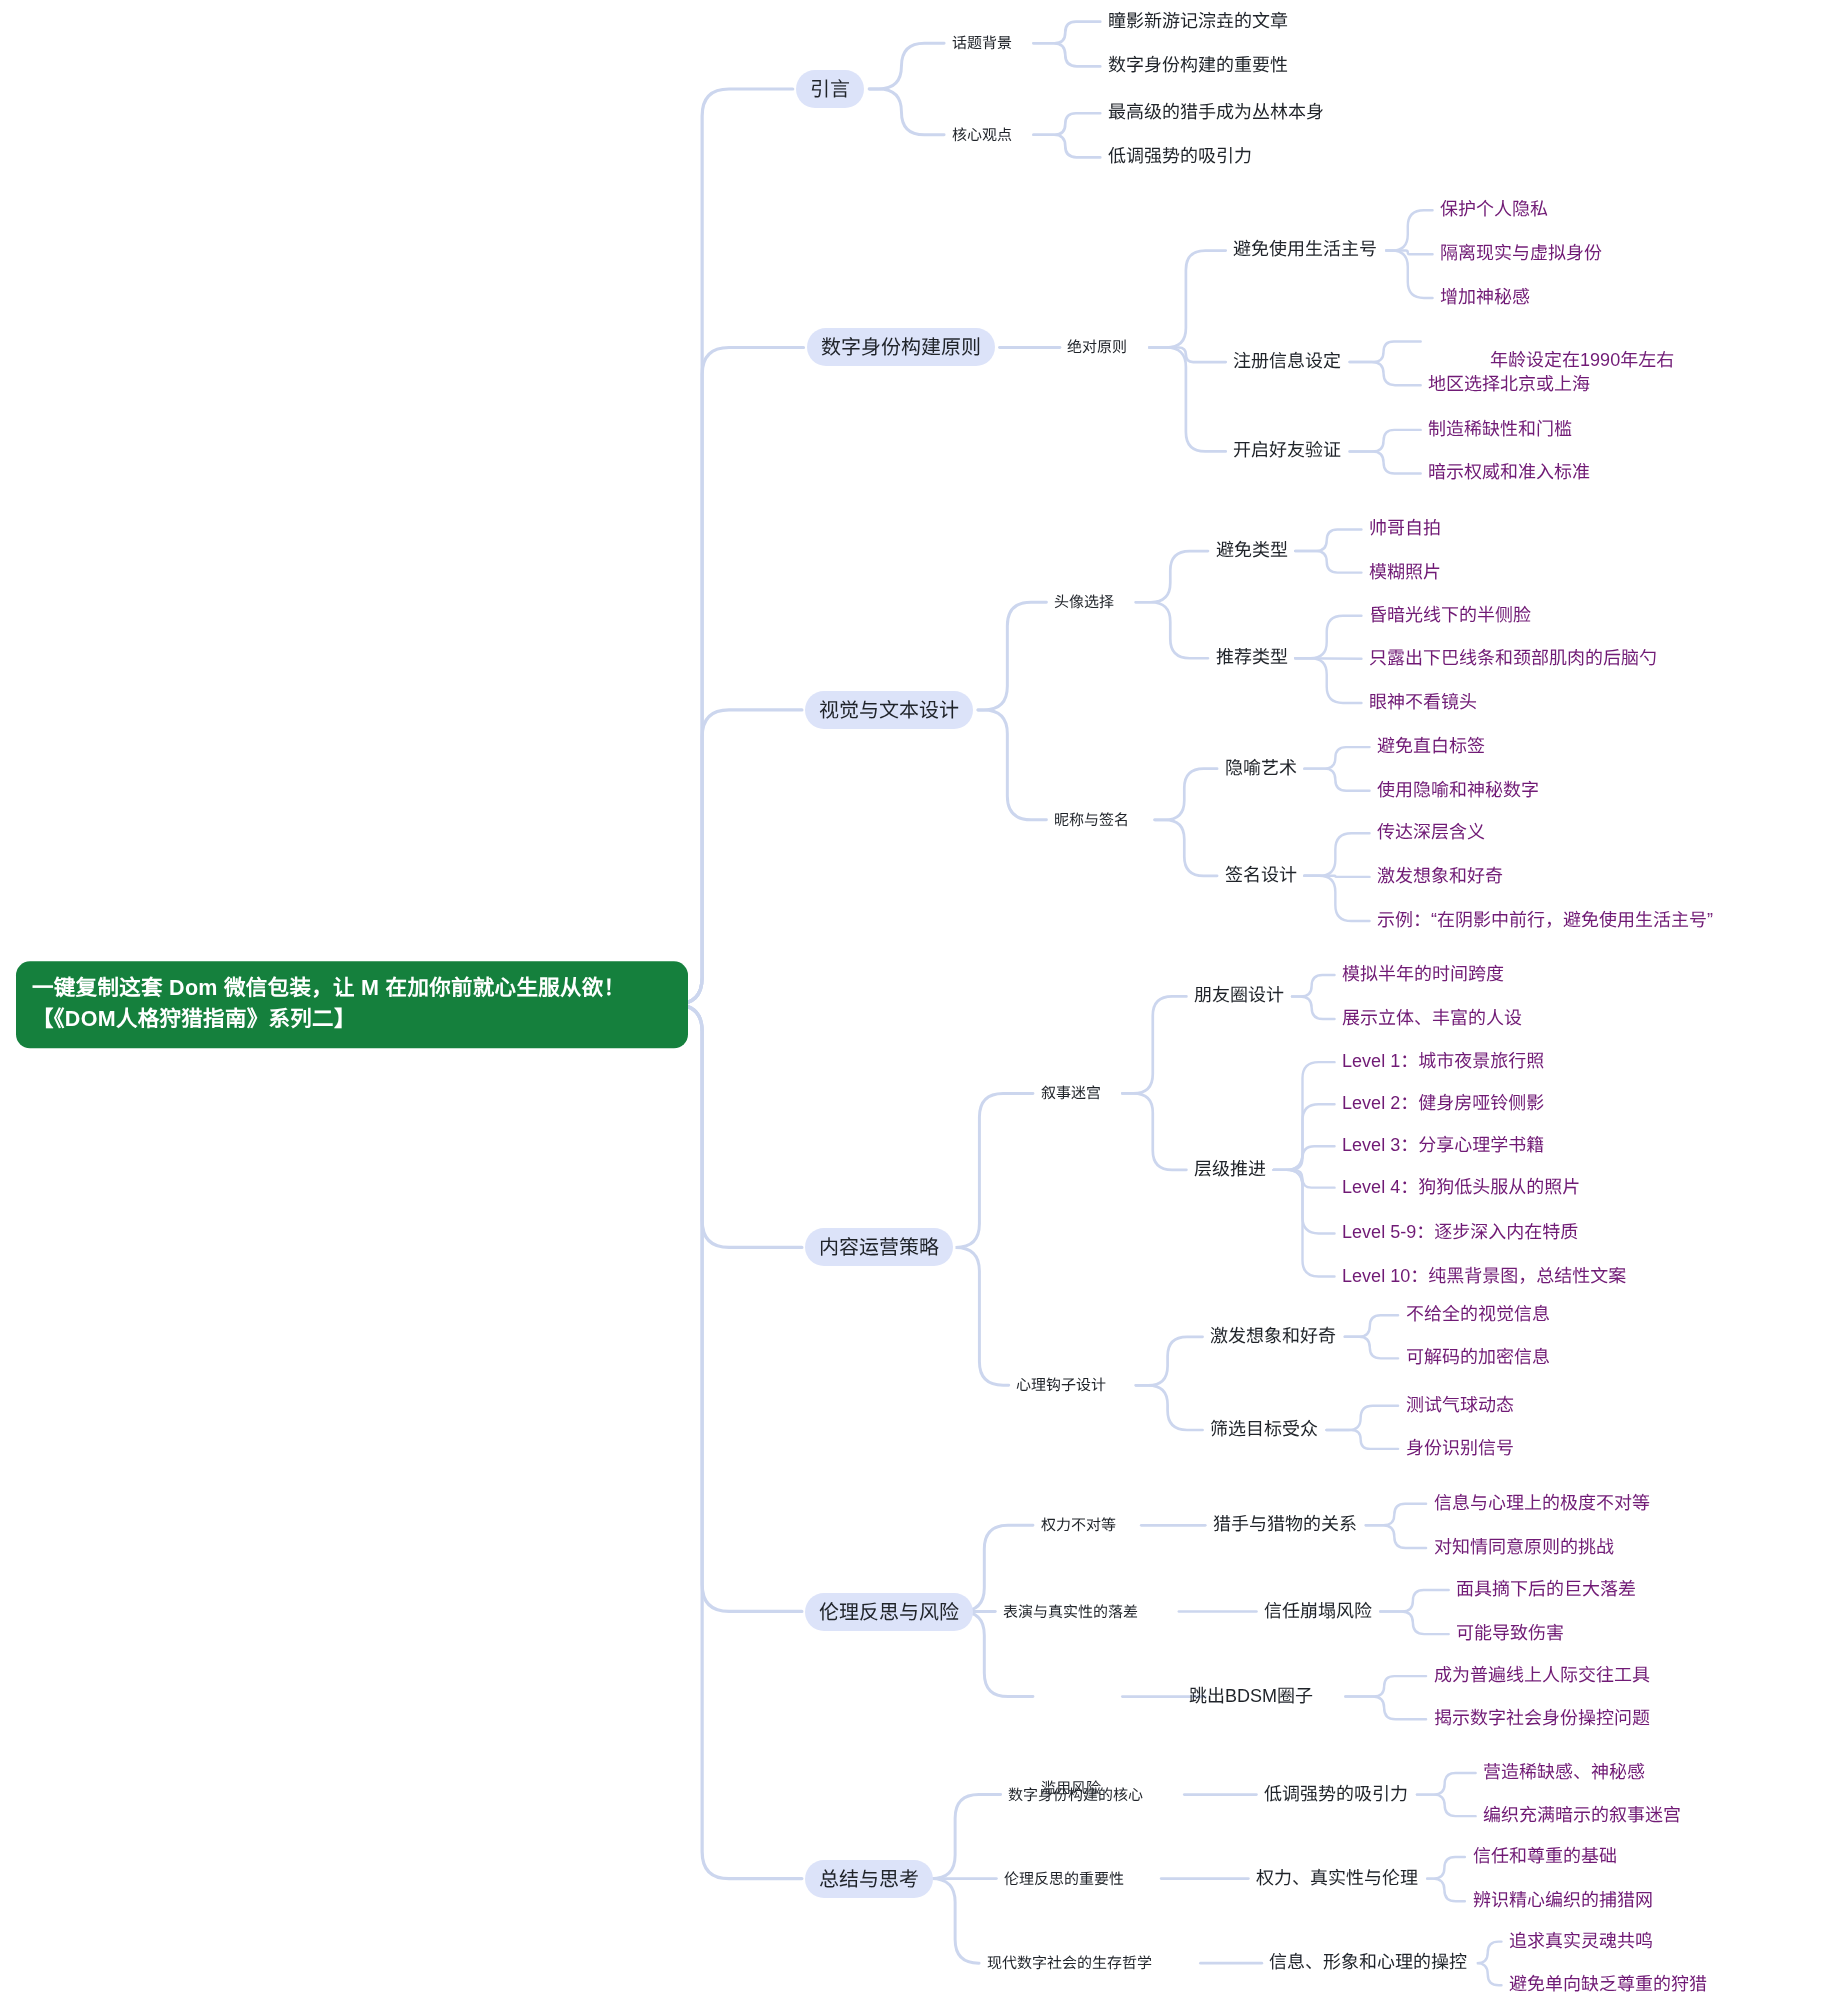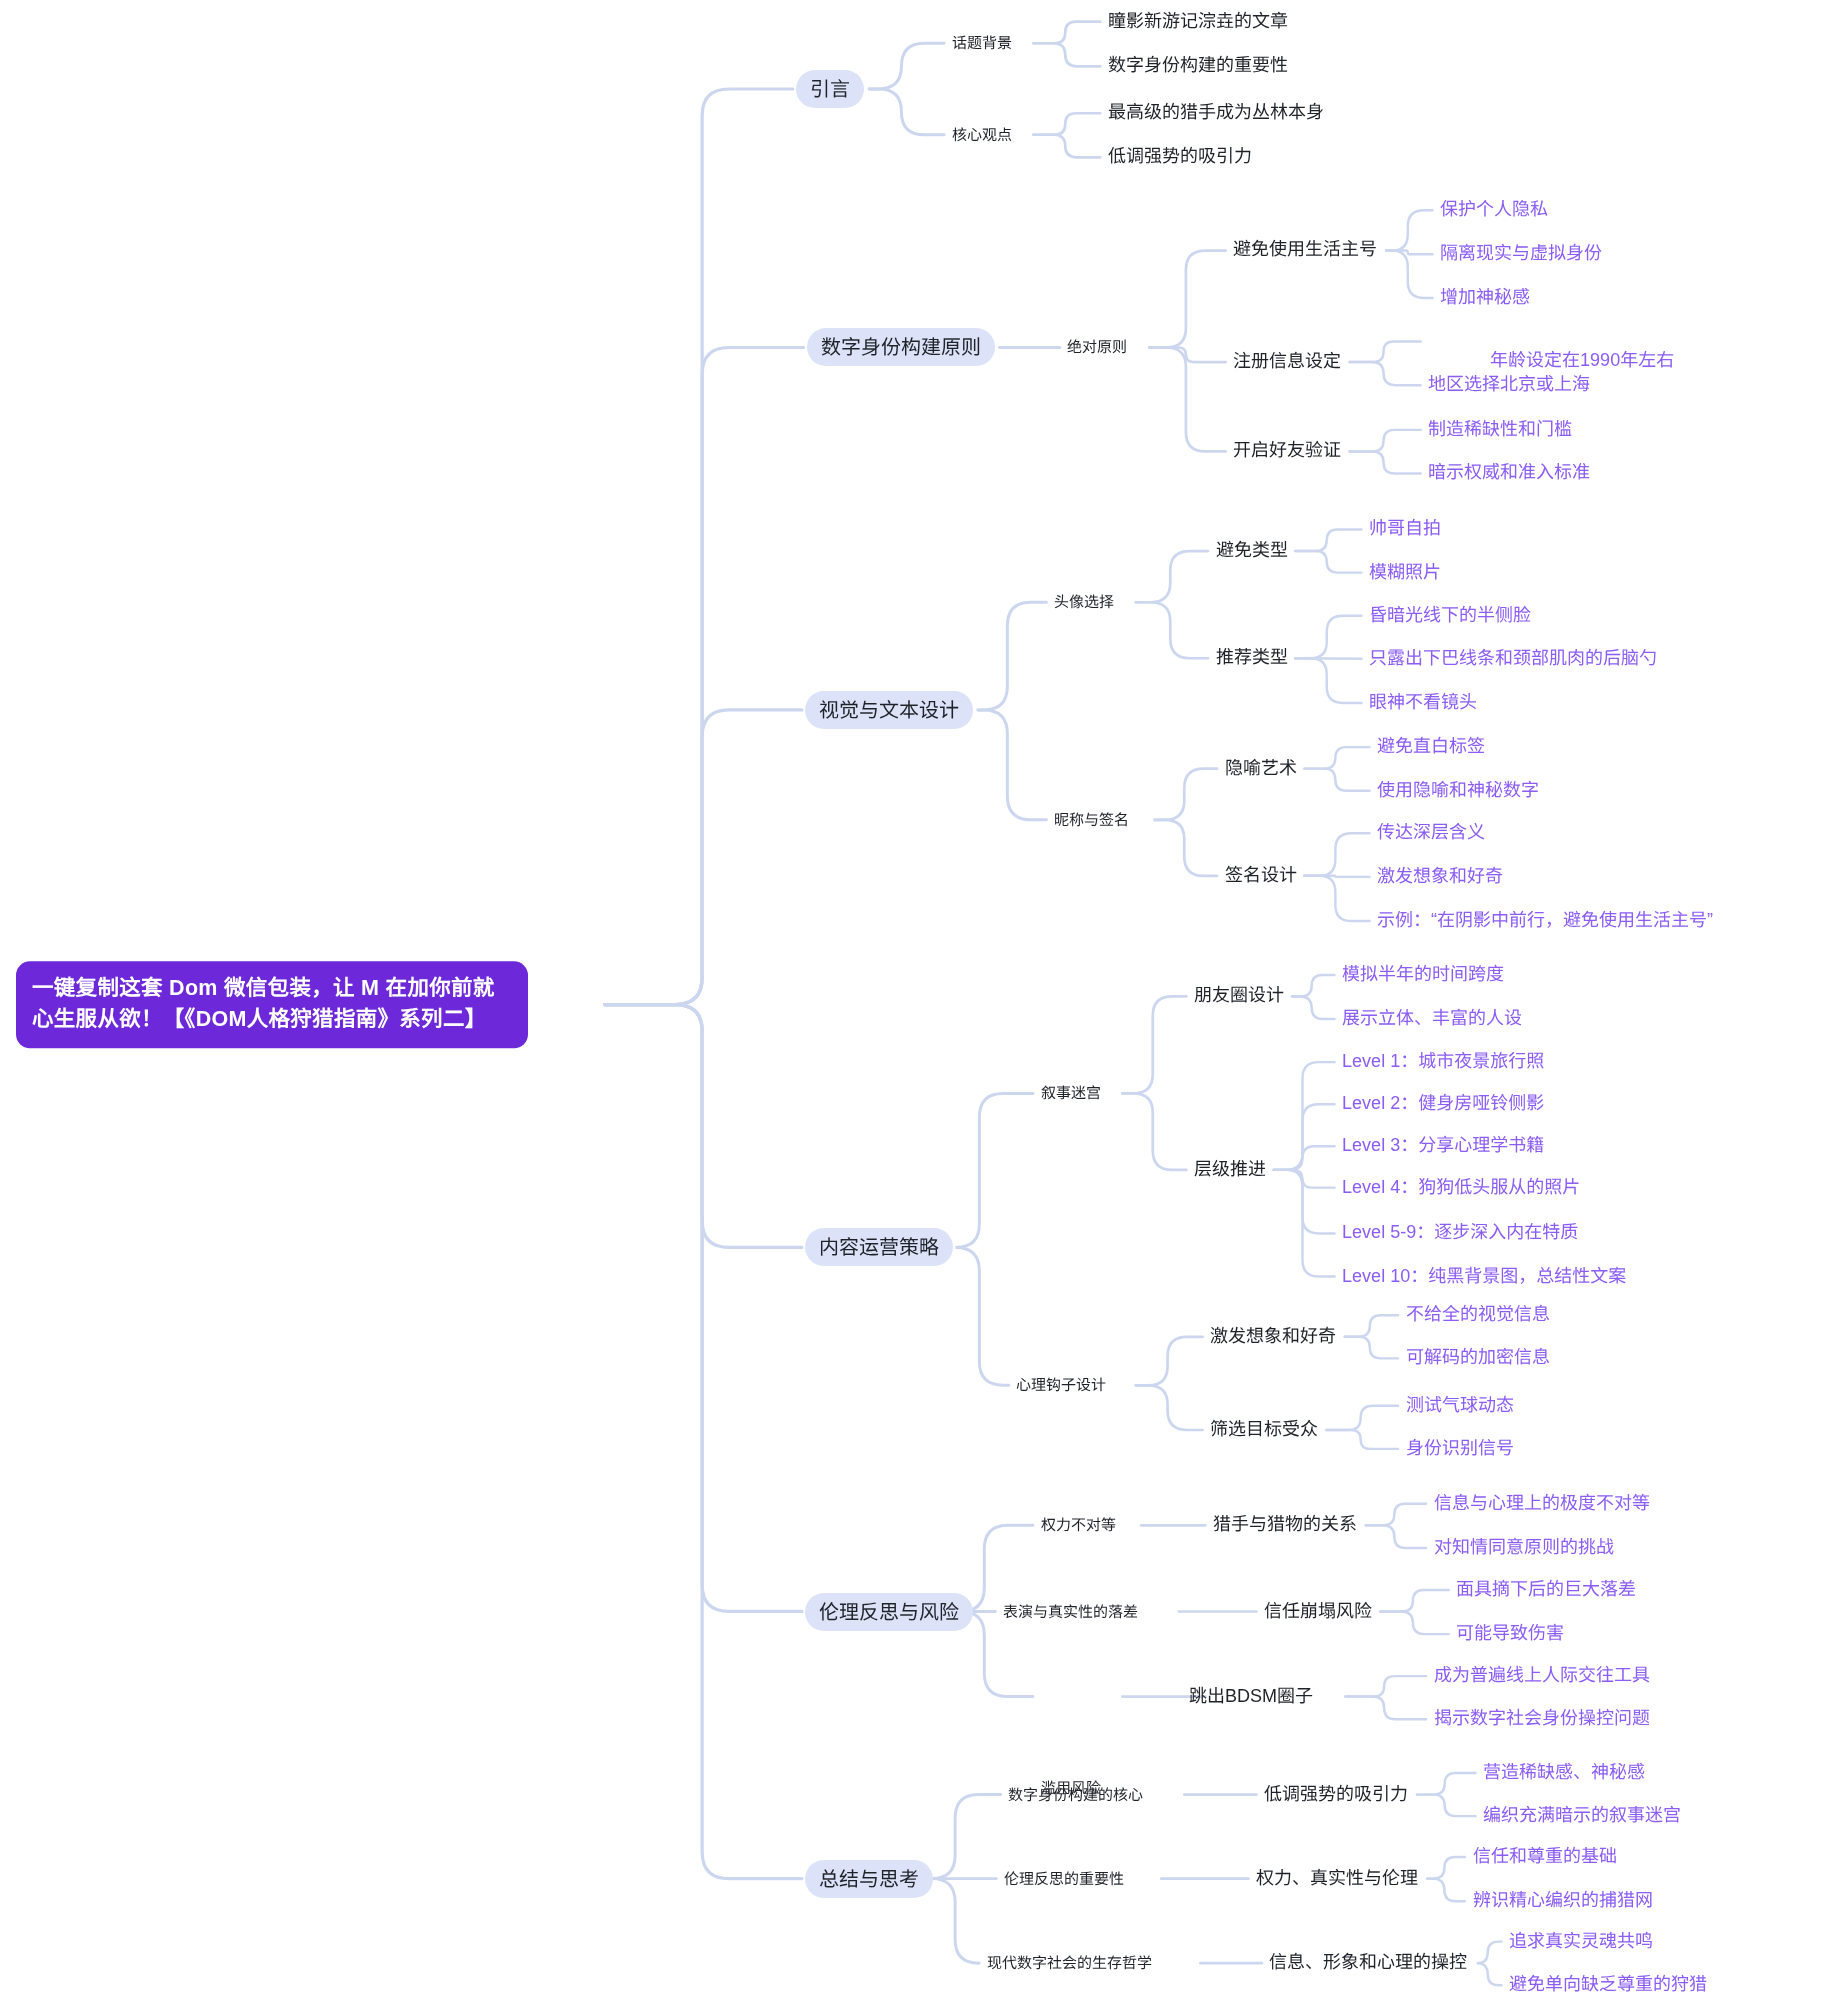--- a/index.html
+++ b/index.html
@@ -22,30 +22,30 @@
     pointer-events:none;
   }
   .node{
     position:absolute;
     transform:translateY(-50%);
     white-space:nowrap;
     box-sizing:border-box;
   }
   
   .n-root{
-    background:#6d28d9;
+    background:#15803d;
     color:#ffffff;
     border-radius:14px;
     padding:12px 16px 13px 16px;
     font-size:21.5px;
     line-height:1.45;
     font-weight:700;
     letter-spacing:0.3px;
     white-space:normal;
-    width:512px;
+    width:672px;
     box-sizing:border-box;
   }
   
   .n-l1{
     background:#dce3f9;
     color:#1f2329;
     border-radius:19.4px;
     padding:6.5px 14px 7.5px 14px;
     font-size:20px;
     line-height:1.2;
@@ -60,21 +60,21 @@
   }
   
   .n-l3{
     color:#1f2329;
     font-size:18px;
     line-height:1.2;
     padding:2.2px 1.1px;
   }
   
   .n-l4{
-    color:#8b5cf6;
+    color:#701a75;
     font-size:18px;
     line-height:1.2;
     padding:2.2px 1.1px;
   }
 </style>
 </head>
 <body>
 
 <div id="stage">
   <svg id="links" viewBox="0 0 3398 3741" xmlns="http://www.w3.org/2000/svg">

